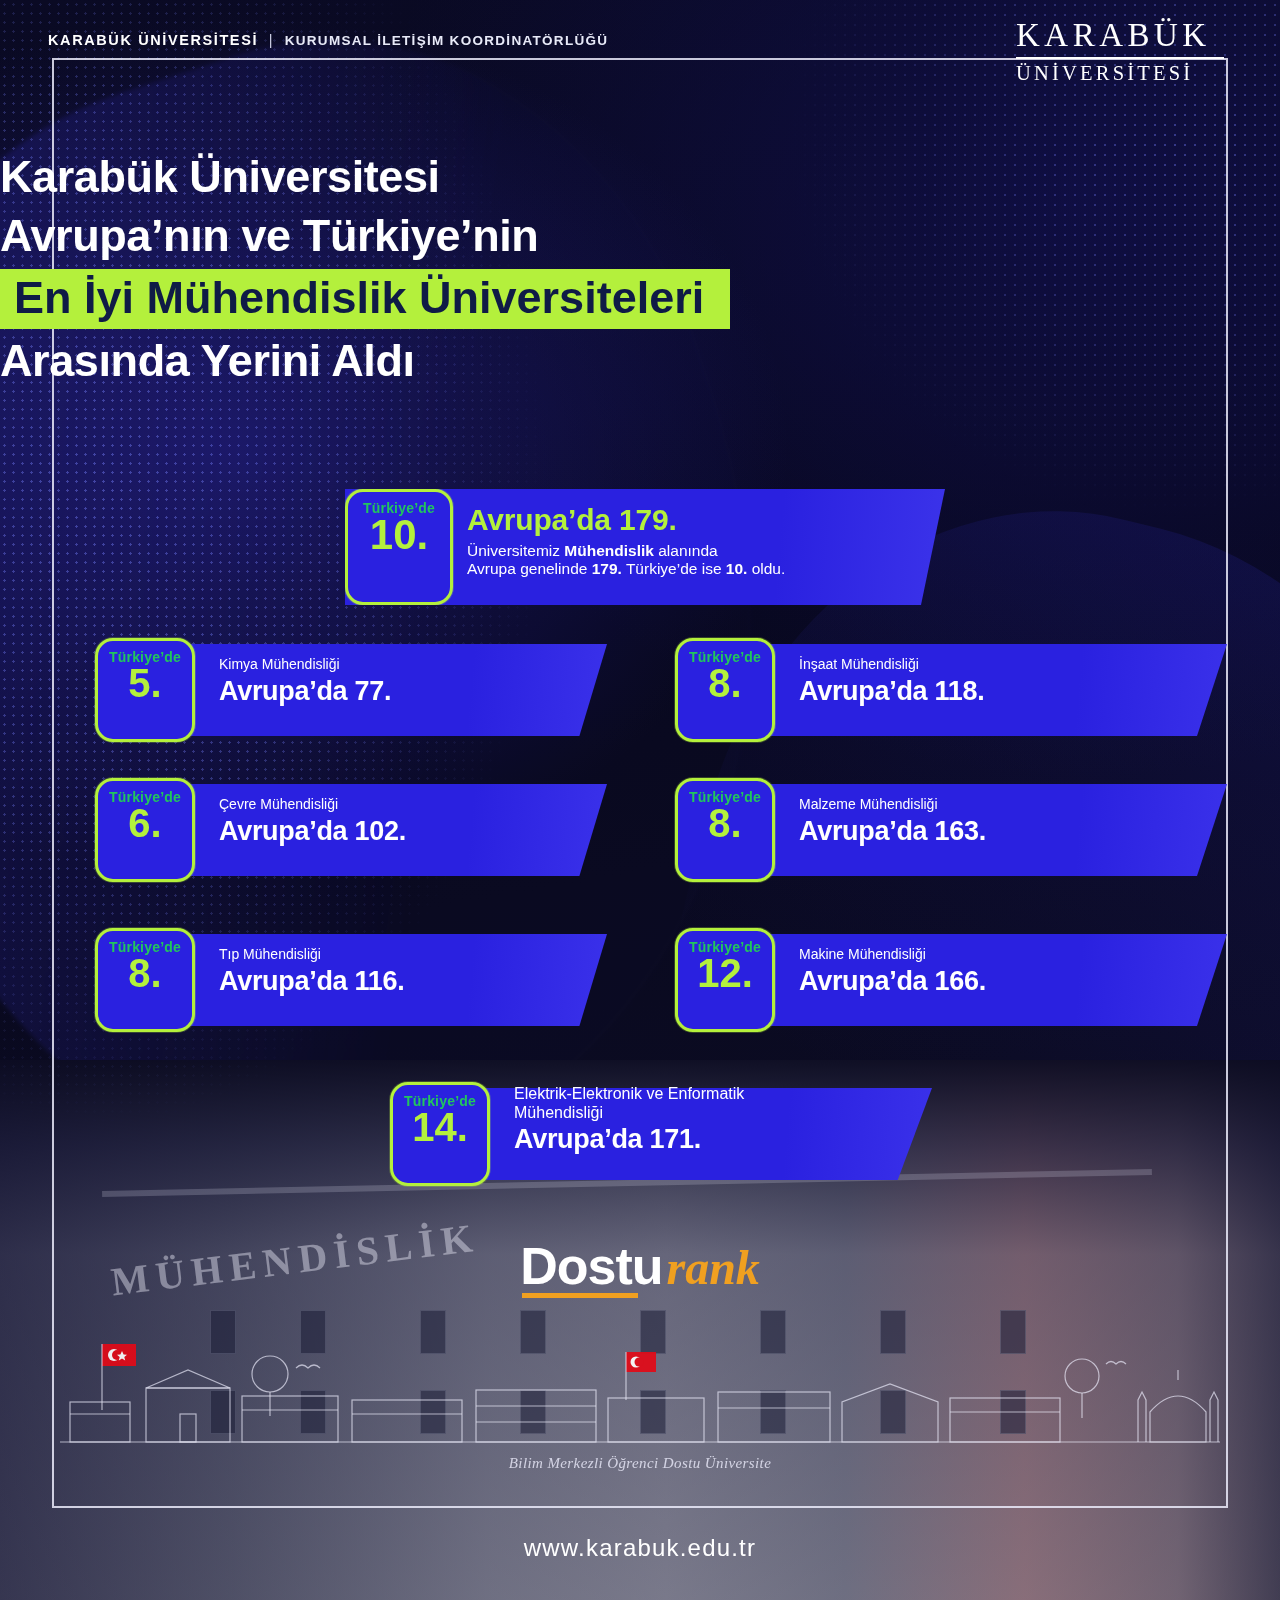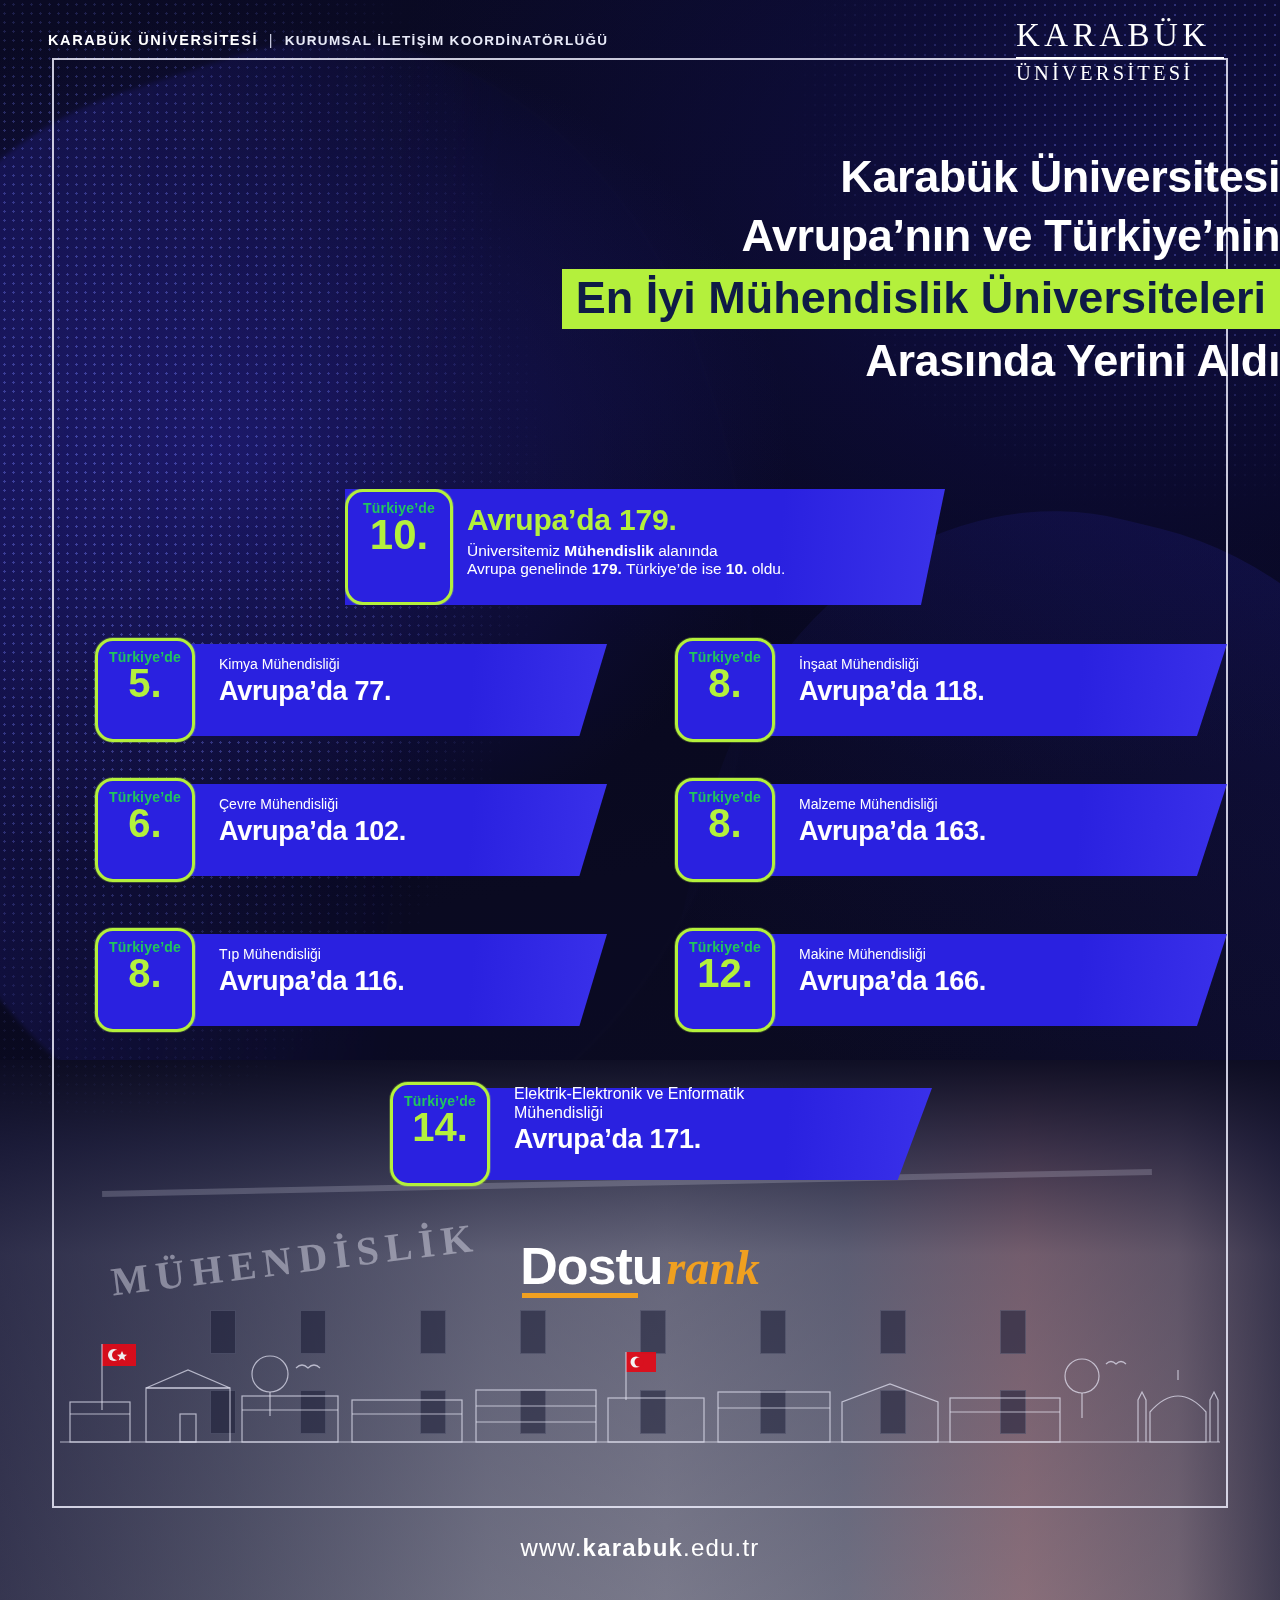--- a/index.html
+++ b/index.html
@@ -102,31 +102,31 @@
   }
   .logo .lbar { height: 2.5px; background: #fff; margin: 4px 0 3px 0; width: 208px; }
   .logo .l2 {
     font-size: 20.5px; letter-spacing: 3.2px; font-weight: 400;
     font-family: "Liberation Serif", serif;
   }
 
   
   .title {
     position: absolute; left: 0; right: 0; top: 148px;
-    text-align: right; color: #fff;
+    text-align: left; color: #fff;
   }
   .title .ln {
     font-size: 45px; font-weight: 800; letter-spacing: -0.4px;
     line-height: 1.30;
   }
   .title .hl {
     display: inline-block;
     background: #b4f03c;
     color: #0f1b46;
-    padding: 2px 14px 5px 14px;
+    padding: 2px 26px 5px 14px;
     font-size: 45px; font-weight: 800;
     line-height: 1.18;
     margin: 4px 0 3px 0;
   }
 
   
   .card-main {
     position: absolute; left: 345px; top: 489px; width: 600px; height: 116px;
     background: linear-gradient(95deg, #2a21e0 0%, #2a21e0 72%, #3b33ea 100%);
     clip-path: polygon(0 0, 100% 0, 96% 100%, 0 100%);
@@ -199,21 +199,21 @@
   .skyline { position: absolute; left: 60px; right: 60px; bottom: 150px; height: 110px; opacity: .92; }
   .tagline {
     position: absolute; left: 0; right: 0; bottom: 128px; text-align: center;
     font-family: "Liberation Serif", serif; font-style: italic;
     color: rgba(240,240,255,0.78); font-size: 15px; letter-spacing: .4px;
   }
   .site {
     position: absolute; left: 0; right: 0; bottom: 38px; text-align: center;
     color: #fff; font-size: 24px; letter-spacing: 1.2px;
   }
-  .site b { font-weight: 700; }
+  .site b { font-weight: 400; }
 </style>
 </head>
 <body>
 
 <div class="poster">
 
   <div class="sweep"></div>
   <div class="sweep2"></div>
 
   <div class="building">
@@ -417,18 +417,19 @@
         <circle cx="1022" cy="36" r="17"></circle>
         <line x1="1022" y1="53" x2="1022" y2="78"></line>
       </g>
 
       <path d="M236 28 q6 -6 12 0 q6 -6 12 0" fill="none"></path>
       <path d="M1046 24 q5 -5 10 0 q5 -5 10 0" fill="none"></path>
       <line x1="0" y1="102" x2="1160" y2="102"></line>
     </svg>
   </div>
 
+  <div class="tagline">Bilim Merkezli Öğrenci Dostu Üniversite</div>
 
   <div class="site">
     <span>www.</span><b>karabuk</b><span>.edu.tr</span>
   </div>
 
 </div>
 
 </body></html>

